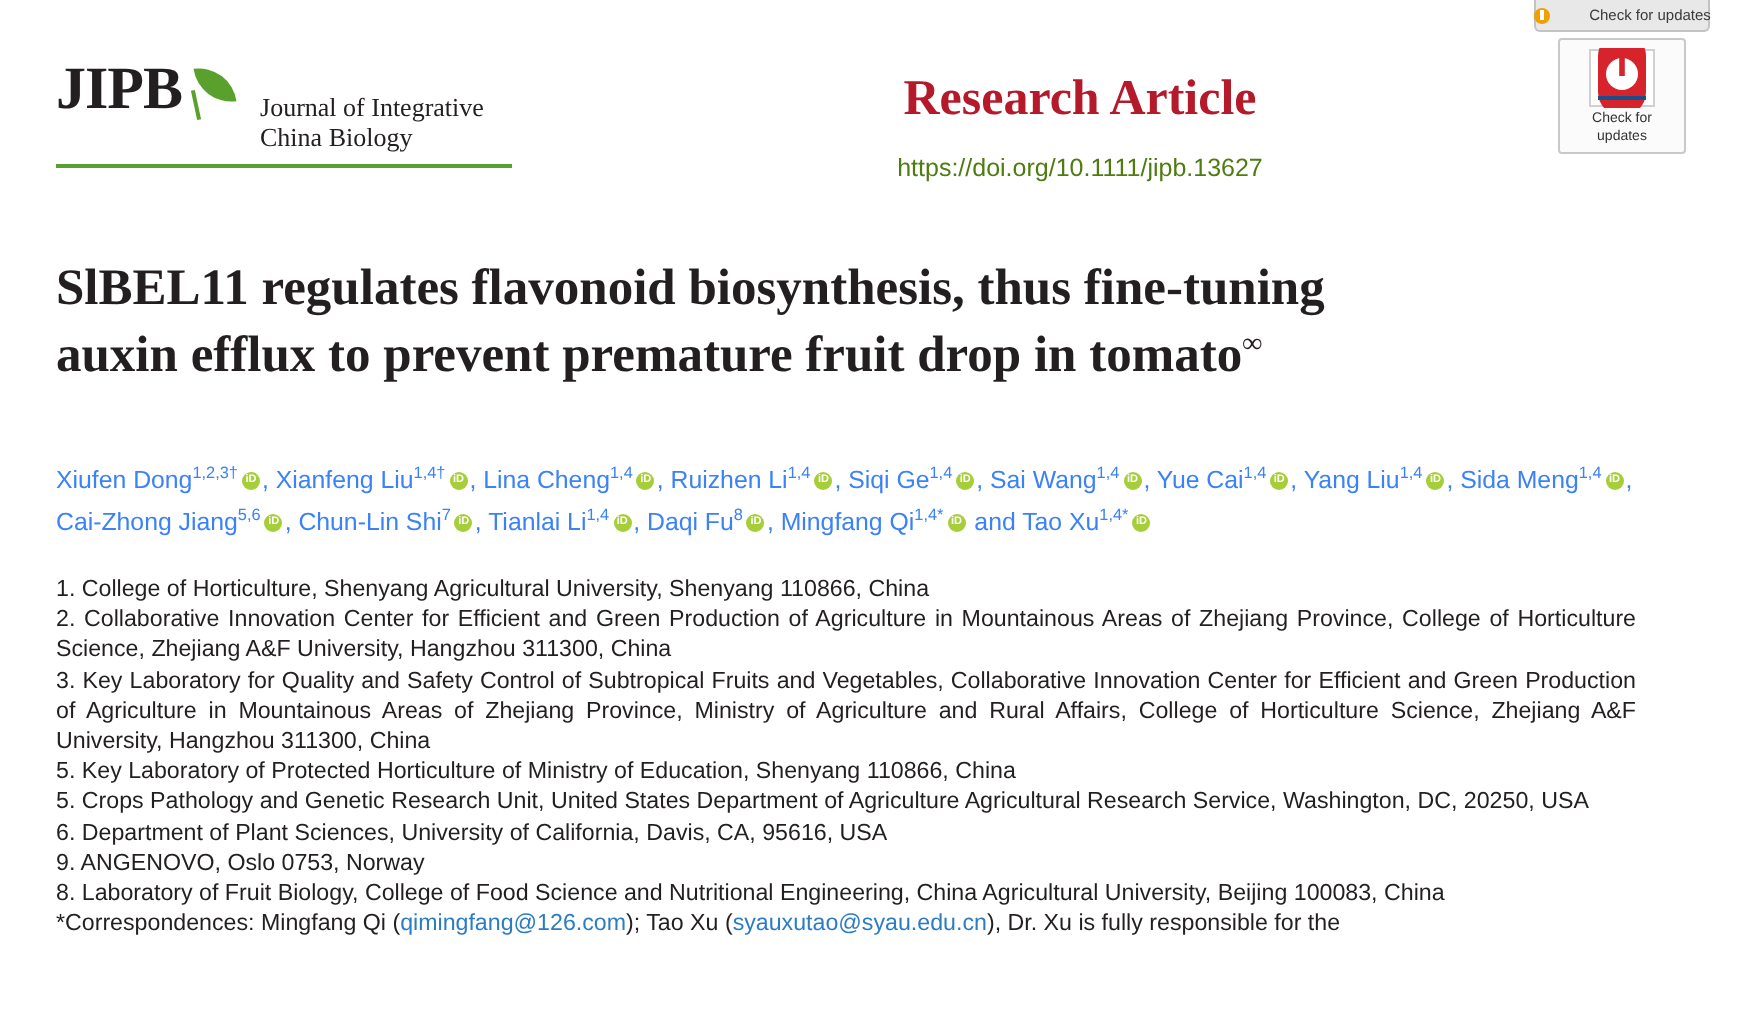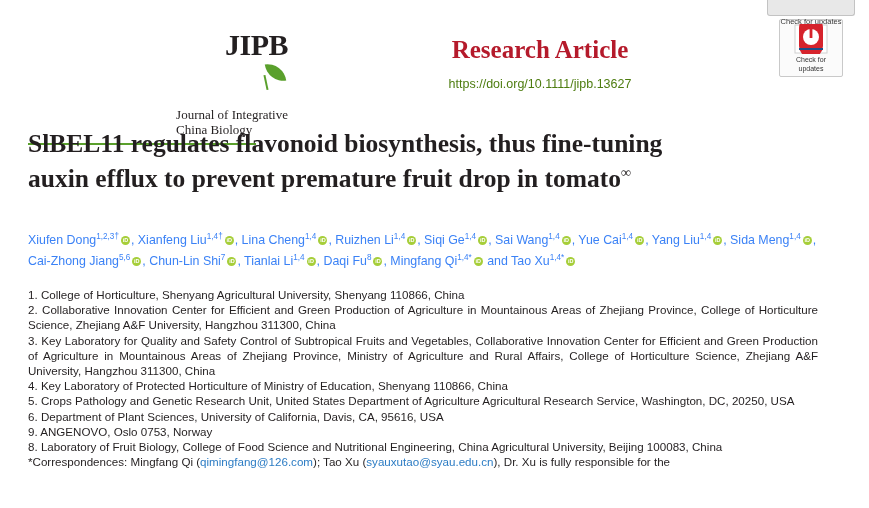--- a/index.html
+++ b/index.html
@@ -32,21 +32,20 @@
     gap: 20px;
     background: #e8e8e8;
     border: 1px solid #c3c3c3;
     border-top: none;
     border-radius: 0 0 3px 3px;
     height: 15px;
     font-size: 7.5px;
     color: #3a3a3a;
     white-space: nowrap;
     padding: 0 2px;
-    flex-direction: column;
   }
   .cfu-dot {
     width: 8px;
     height: 8px;
     border-radius: 50%;
     background: #f0a000;
     display: inline-block;
     flex: 0 0 auto;
     position: relative;
   }
@@ -91,22 +90,21 @@
     height: 58px;
   }
   .jipb-block {
     position: absolute;
     left: 0;
     top: 0;
     width: 260px;
   }
   .jipb-row {
     display: flex;
-    align-items: flex-end;
-    flex-direction: column;
+    align-items: flex-start;
   }
   .jipb-title {
     font-family: "Liberation Serif", serif;
     font-weight: bold;
     font-size: 30px;
     letter-spacing: -0.5px;
     color: #231f20;
     line-height: 30px;
   }
   .leaf {
@@ -312,21 +310,21 @@
 </h1>
 
 <div class="authors">
   <span id="author-list-inner"><span>Xiufen Dong</span><sup>1,2,3†</sup><span class="orcid"></span>, <span>Xianfeng Liu</span><sup>1,4†</sup><span class="orcid"></span>, <span>Lina Cheng</span><sup>1,4</sup><span class="orcid"></span>, <span>Ruizhen Li</span><sup>1,4</sup><span class="orcid"></span>, <span>Siqi Ge</span><sup>1,4</sup><span class="orcid"></span>, <span>Sai Wang</span><sup>1,4</sup><span class="orcid"></span>, <span>Yue Cai</span><sup>1,4</sup><span class="orcid"></span>, <span>Yang Liu</span><sup>1,4</sup><span class="orcid"></span>, <span>Sida Meng</span><sup>1,4</sup><span class="orcid"></span>, <span>Cai-Zhong Jiang</span><sup>5,6</sup><span class="orcid"></span>, <span>Chun-Lin Shi</span><sup>7</sup><span class="orcid"></span>, <span>Tianlai Li</span><sup>1,4</sup><span class="orcid"></span>, <span>Daqi Fu</span><sup>8</sup><span class="orcid"></span>, <span>Mingfang Qi</span><sup>1,4*</sup><span class="orcid"></span> and <span>Tao Xu</span><sup>1,4*</sup><span class="orcid"></span></span>
 </div>
 
 <div class="affils">
   <p class="affil">1. College of Horticulture, Shenyang Agricultural University, Shenyang 110866, China</p>
   <p class="affil">2. Collaborative Innovation Center for Efficient and Green Production of Agriculture in Mountainous Areas of Zhejiang Province, College of Horticulture Science, Zhejiang A&amp;F University, Hangzhou 311300, China</p>
   <p class="affil">3. Key Laboratory for Quality and Safety Control of Subtropical Fruits and Vegetables, Collaborative Innovation Center for Efficient and Green Production of Agriculture in Mountainous Areas of Zhejiang Province, Ministry of Agriculture and Rural Affairs, College of Horticulture Science, Zhejiang A&amp;F University, Hangzhou 311300, China</p>
-  <p class="affil">4. Key Laboratory of Protected Horticulture of Ministry of Education, Shenyang 110866, China</p>
+  <p class="affil">5. Key Laboratory of Protected Horticulture of Ministry of Education, Shenyang 110866, China</p>
   <p class="affil">5. Crops Pathology and Genetic Research Unit, United States Department of Agriculture Agricultural Research Service, Washington, DC, 20250, USA</p>
   <p class="affil">6. Department of Plant Sciences, University of California, Davis, CA, 95616, USA</p>
   <p class="affil">9. ANGENOVO, Oslo 0753, Norway</p>
   <p class="affil">8. Laboratory of Fruit Biology, College of Food Science and Nutritional Engineering, China Agricultural University, Beijing 100083, China</p>
   <p class="corr">
     <span>*Correspondences: Mingfang Qi (</span><span class="mail">qimingfang@126.com</span><span>); Tao Xu (</span><span class="mail">syauxutao@syau.edu.cn</span><span>), Dr. Xu is fully responsible for the</span>
   </p>
 </div>
 
 </body></html>

